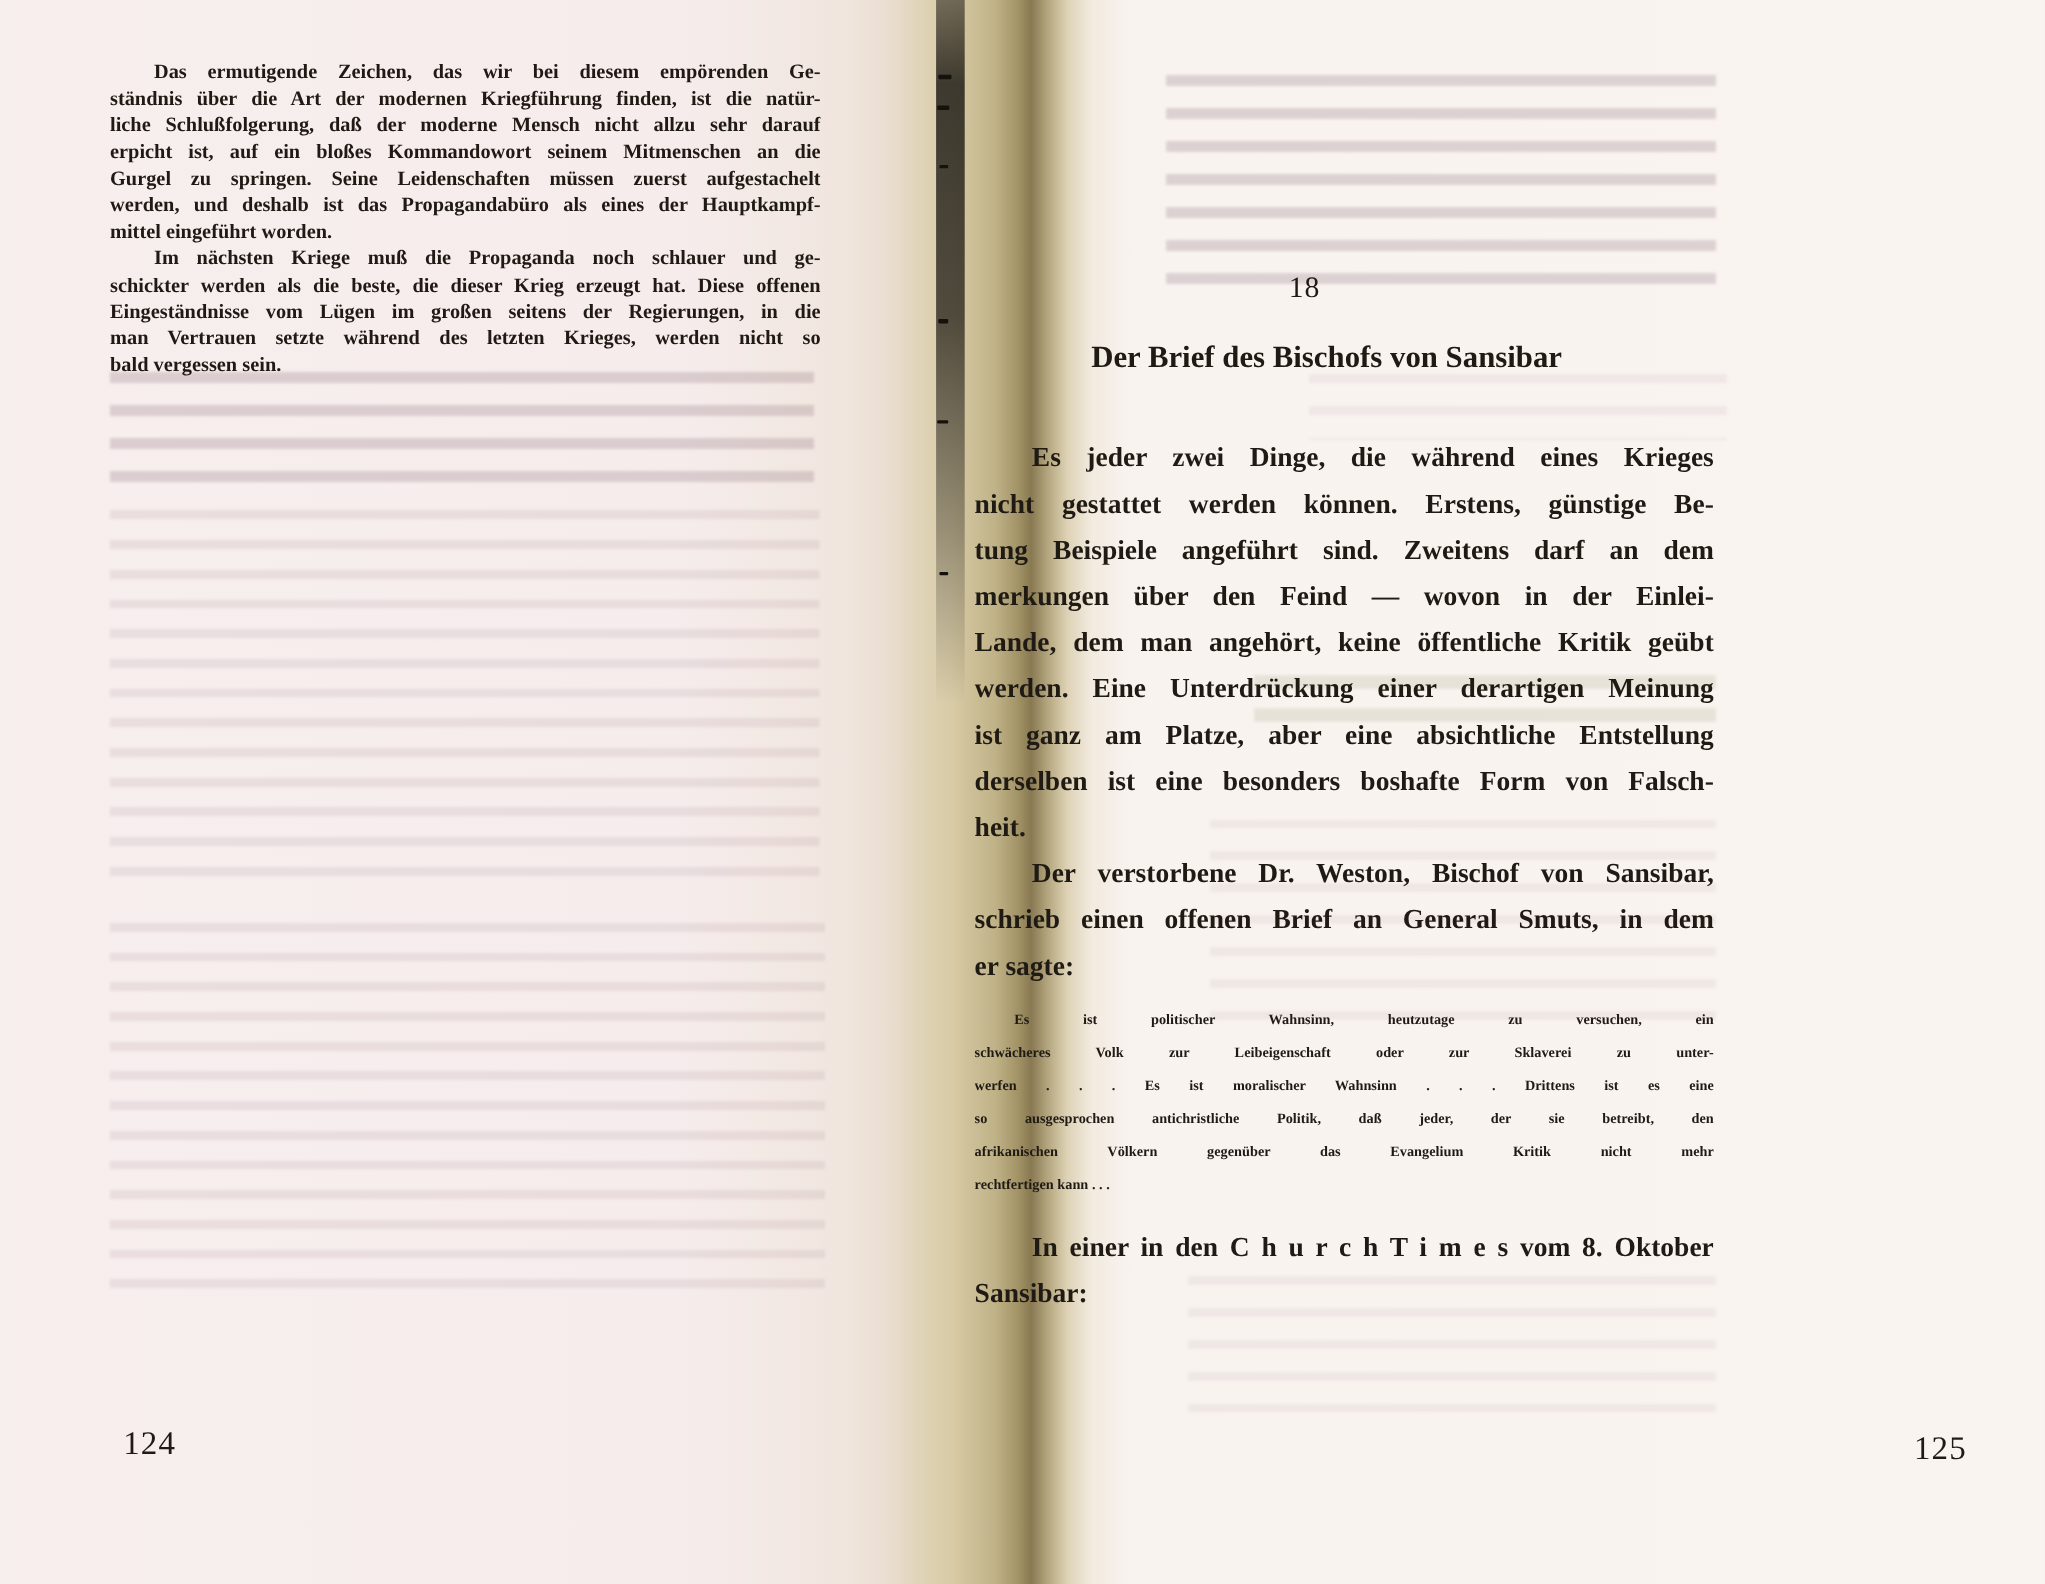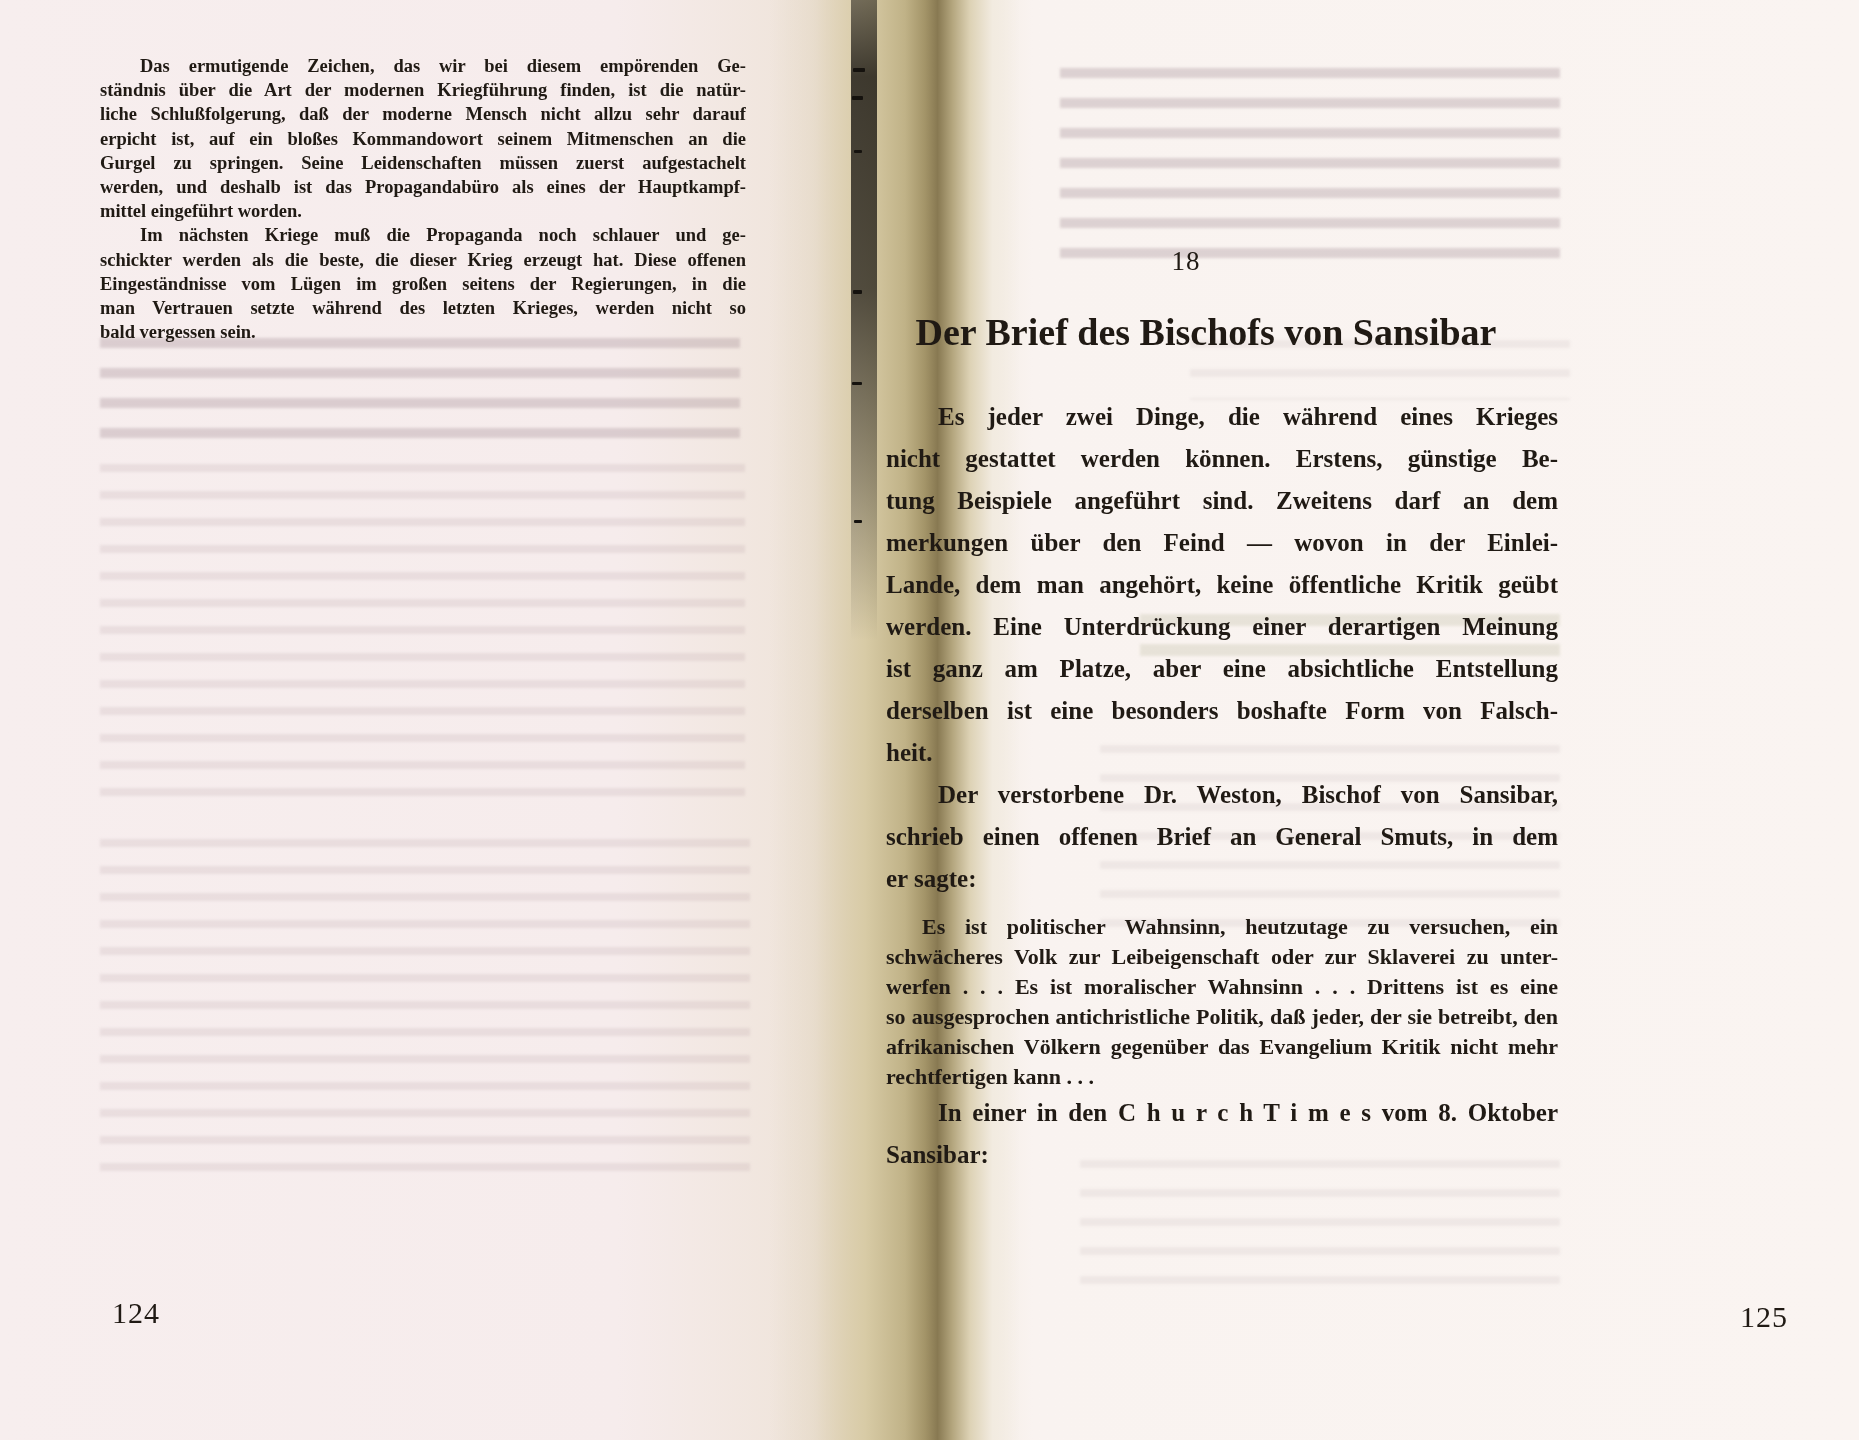--- a/index.html
+++ b/index.html
@@ -60,29 +60,29 @@
       rgba(0,0,0,0) 0 6px, rgba(150,150,105,0.35) 6px 18px, rgba(0,0,0,0) 18px 30px);
   }
   
   .textblock{position:absolute;z-index:4;font-weight:bold;}
   .line{white-space:nowrap;overflow:hidden;text-align:justify;text-align-last:justify;}
   .line-last{text-align-last:left;}
   .left-text{left:100px;top:54px;width:646px;font-size:18.5px;line-height:24.2px;}
   .left-text .para .line-first{padding-left:40px;}
   .right-flow{left:886px;top:396px;width:672px;font-size:25px;line-height:42px;}
   .right-flow .body-para .line-first{padding-left:52px;}
-  .right-flow .quote{font-size:22px;line-height:30px;margin-top:12px;font-family:Liberation Serif, serif;}
+  .right-flow .quote{font-size:13px;line-height:30px;margin-top:12px;margin-bottom:22px;font-family:Liberation Serif, serif;}
   .right-flow .quote .line-first{padding-left:36px;}
   .chapter-num{
     position:absolute;left:886px;top:246px;width:600px;z-index:4;
     font-size:27px;font-weight:normal;text-align:center;letter-spacing:1px;
   }
   .chapter-title{
     position:absolute;left:886px;top:310px;width:640px;z-index:4;margin:0;
-    font-size:38px;font-weight:bold;text-align:center;white-space:nowrap;
+    font-size:28px;font-weight:bold;text-align:center;white-space:nowrap;
   }
   .pagenum{position:absolute;z-index:4;font-size:30px;font-weight:normal;letter-spacing:1px;}
   .pagenum-left{left:112px;top:1296px;}
   .pagenum-right{left:1740px;top:1300px;}
 </style>
 </head>
 <body>
 
 <div class="scan">
 

